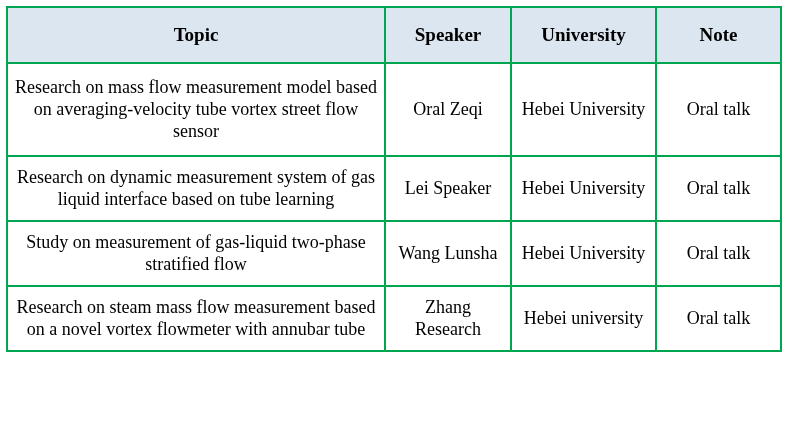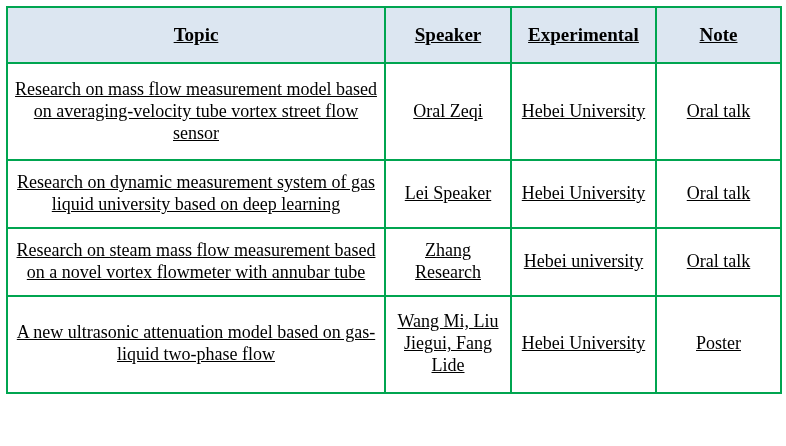--- a/index.html
+++ b/index.html
@@ -16,24 +16,23 @@
   .page {
     box-sizing: border-box;
     width: 786px;
     height: 446px;
     padding: 6px 6px 6px 6px;
     background: #ffffff;
   }
   table.schedule {
     border-collapse: collapse;
     width: 774px;
-    height: 388px;
+    height: 346px;
     table-layout: fixed;
     background: #ffffff;
-    text-decoration: underline;
   }
   table.schedule th,
   table.schedule td {
     border: 2px solid #00a550;
     text-align: center;
     vertical-align: middle;
     color: #000000;
     padding: 2px 5px;
     line-height: 1.22;
   }
@@ -61,44 +60,44 @@
     <colgroup>
       <col class="c-topic">
       <col class="c-speaker">
       <col class="c-affil">
       <col class="c-note">
     </colgroup>
     <thead>
       <tr>
         <th>Topic</th>
         <th>Speaker</th>
-        <th>Experimental</th>
+        <th>University</th>
         <th>Note</th>
       </tr>
     </thead>
     <tbody>
       <tr>
         <td>Research on mass flow measurement model based on averaging-velocity tube vortex street flow sensor</td>
         <td>Oral Zeqi</td>
         <td>Hebei University</td>
         <td>Oral talk</td>
       </tr>
       <tr>
-        <td>Research on dynamic measurement system of gas liquid university based on deep learning</td>
+        <td>Research on dynamic measurement system of gas liquid interface based on tube learning</td>
         <td>Lei Speaker</td>
+        <td>Hebei University</td>
+        <td>Oral talk</td>
+      </tr>
+      <tr>
+        <td>Study on measurement of gas-liquid two-phase stratified flow</td>
+        <td>Wang Lunsha</td>
         <td>Hebei University</td>
         <td>Oral talk</td>
       </tr>
       <tr>
         <td>Research on steam mass flow measurement based on a novel vortex flowmeter with annubar tube</td>
         <td>Zhang Research</td>
         <td>Hebei university</td>
         <td>Oral talk</td>
       </tr>
-      <tr>
-        <td>A new ultrasonic attenuation model based on gas-liquid two-phase flow</td>
-        <td>Wang Mi, Liu Jiegui, Fang Lide</td>
-        <td>Hebei University</td>
-        <td>Poster</td>
-      </tr>
     </tbody>
   </table>
 </div>
 
 </body></html>

